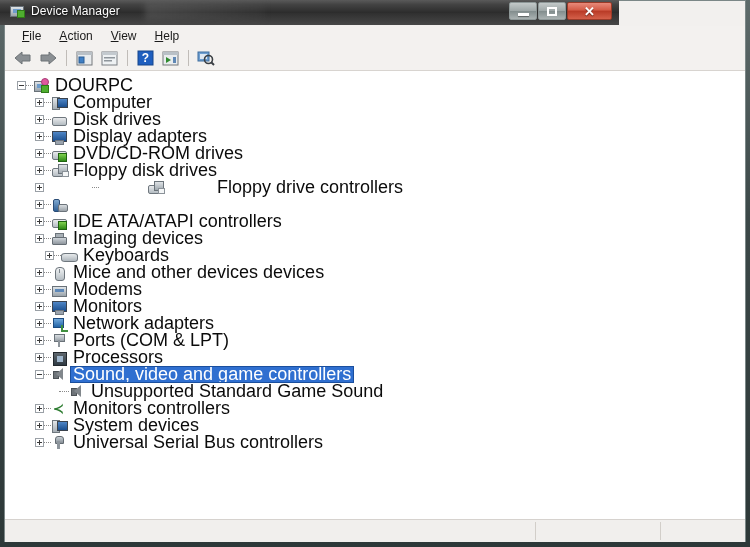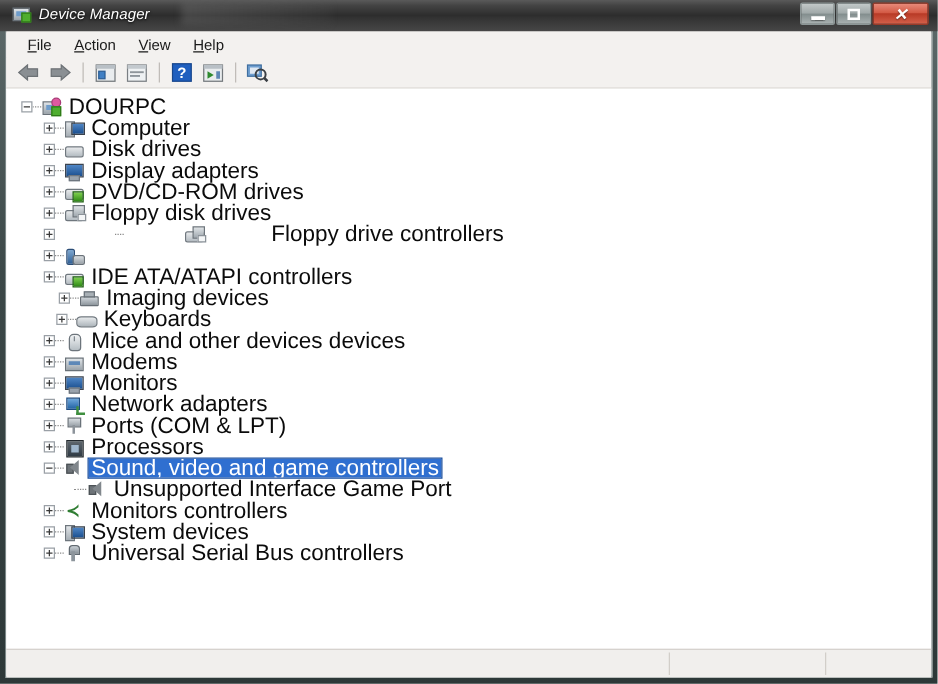--- a/index.html
+++ b/index.html
@@ -23,24 +23,23 @@
     position: absolute;
     left: 4px; top: 0px; right: 4px; bottom: 5px;
     background: #f2f0ee;
     border: 1px solid #7b8787;
     box-sizing: border-box;
   }
 
   
   #titlebar {
     position: absolute;
-    left: 0; top: 0; width: 750px; height: 25px;
+    left: 0; top: 0; width: 619px; height: 25px;
     background: linear-gradient(to bottom, #5a5a5a 0%, #434343 18%, #2b2b2b 52%, #303030 53%, #474747 100%);
     overflow: hidden;
-    font-style: italic;
   }
   #titlebar-left {
     position: absolute; left: 9px; top: 3px;
     display: flex; align-items: center; gap: 6px;
   }
   #title-text {
     color: #ffffff;
     font-size: 12px;
     font-family: "Liberation Sans", sans-serif;
     text-shadow: 0 1px 2px rgba(0,0,0,0.9);
@@ -461,21 +460,21 @@
       <div class="row" style="padding-left:30px;">
         <span class="twisty plus"></span>
         <span class="dash"></span>
         <span class="ico">
             <span class="drive-body"></span>
             <span class="green-chip"></span>
           </span>
         <span class="label">IDE ATA/ATAPI controllers</span>
       </div>
 
-      <div class="row" style="padding-left:30px;margin-left:12px;">
+      <div class="row" style="padding-left:30px;">
         <span class="twisty plus"></span>
         <span class="dash"></span>
         <span class="ico">
             <span class="cam-top"></span>
             <span class="cam-body"></span>
           </span>
         <span class="label">Imaging devices</span>
       </div>
 
       <div class="row" style="padding-left:40px;">
@@ -553,21 +552,21 @@
           </span>
         <span class="label">Sound, video and game controllers</span>
       </div>
 
       <div class="row" style="padding-left:54px;">
         <span class="dash" style="width:10px;"></span>
         <span class="ico">
             <span class="speaker"></span>
             <span class="speaker-cone"></span>
           </span>
-        <span class="label">Unsupported Interface Game Port</span>
+        <span class="label">Unsupported Standard Game Sound</span>
       </div>
 
       <div class="row" style="padding-left:30px;">
         <span class="twisty plus"></span>
         <span class="dash"></span>
         <span class="ico">
             <span class="arrow-c">≺</span>
           </span>
         <span class="label">Monitors controllers</span>
       </div>

